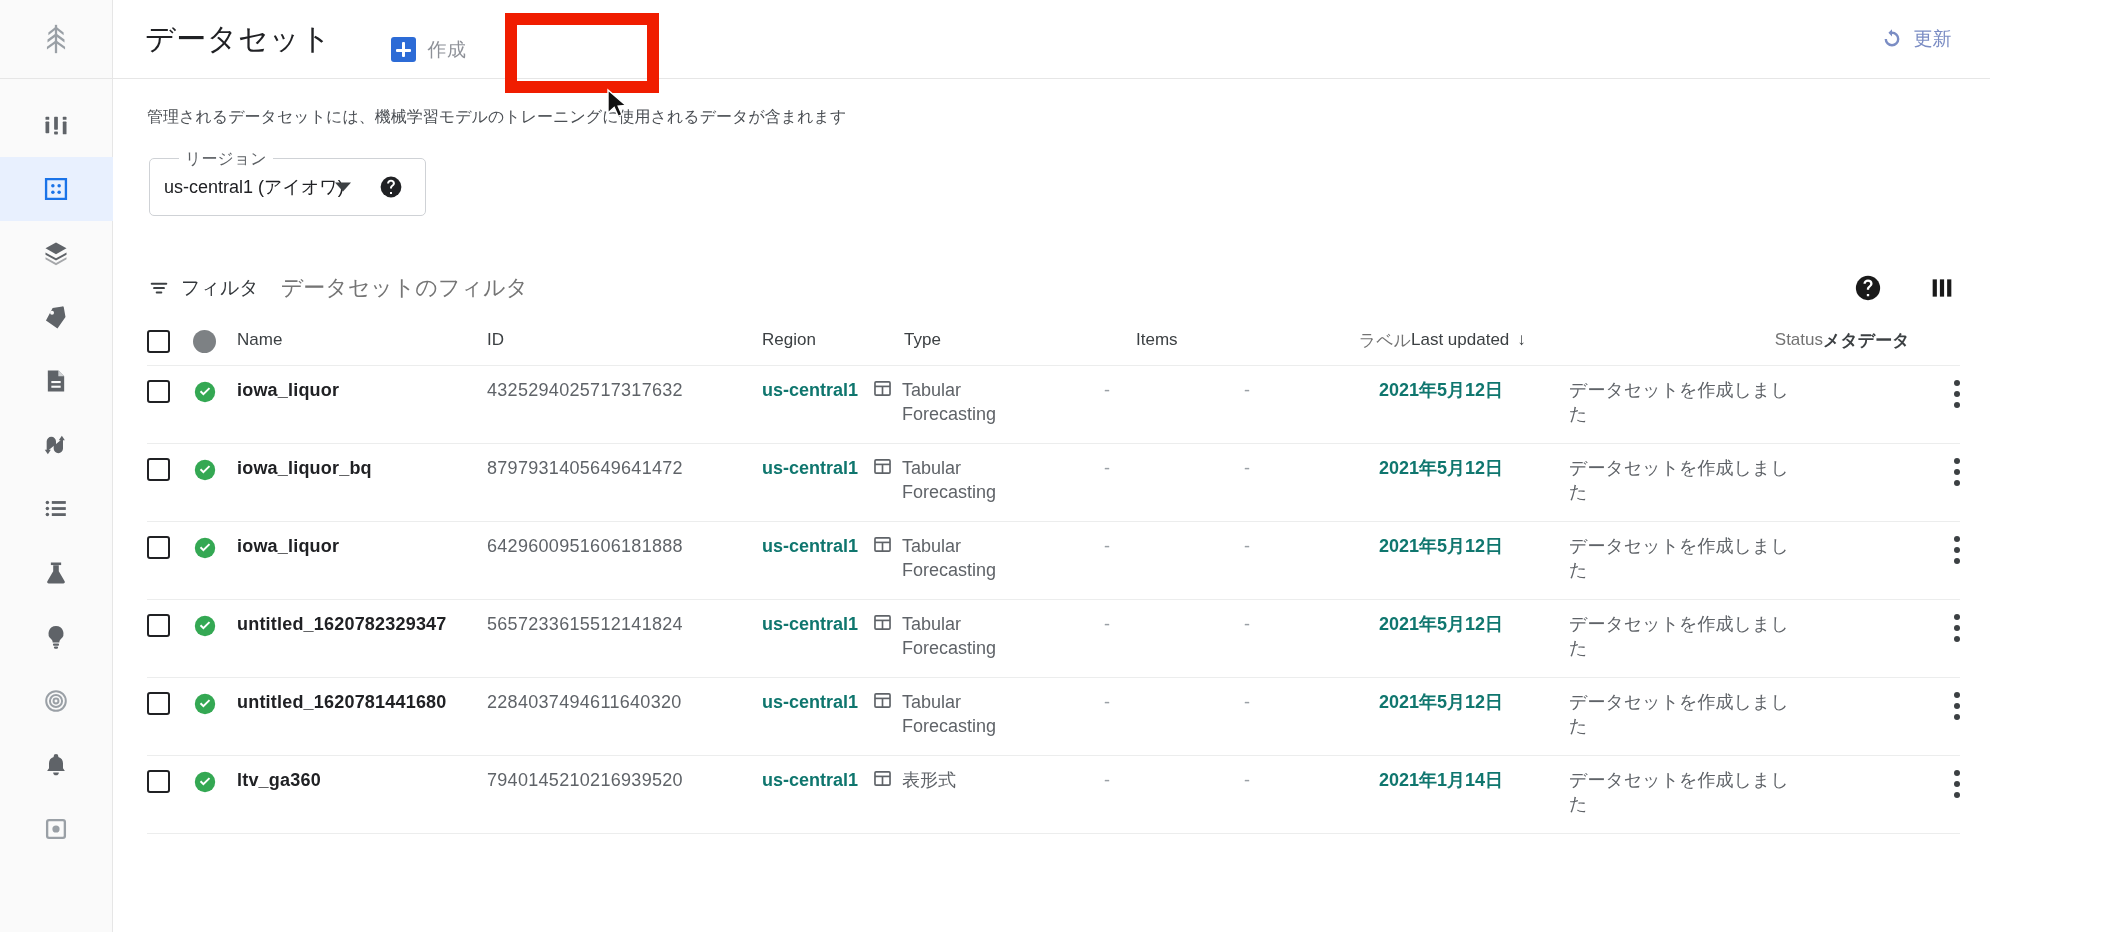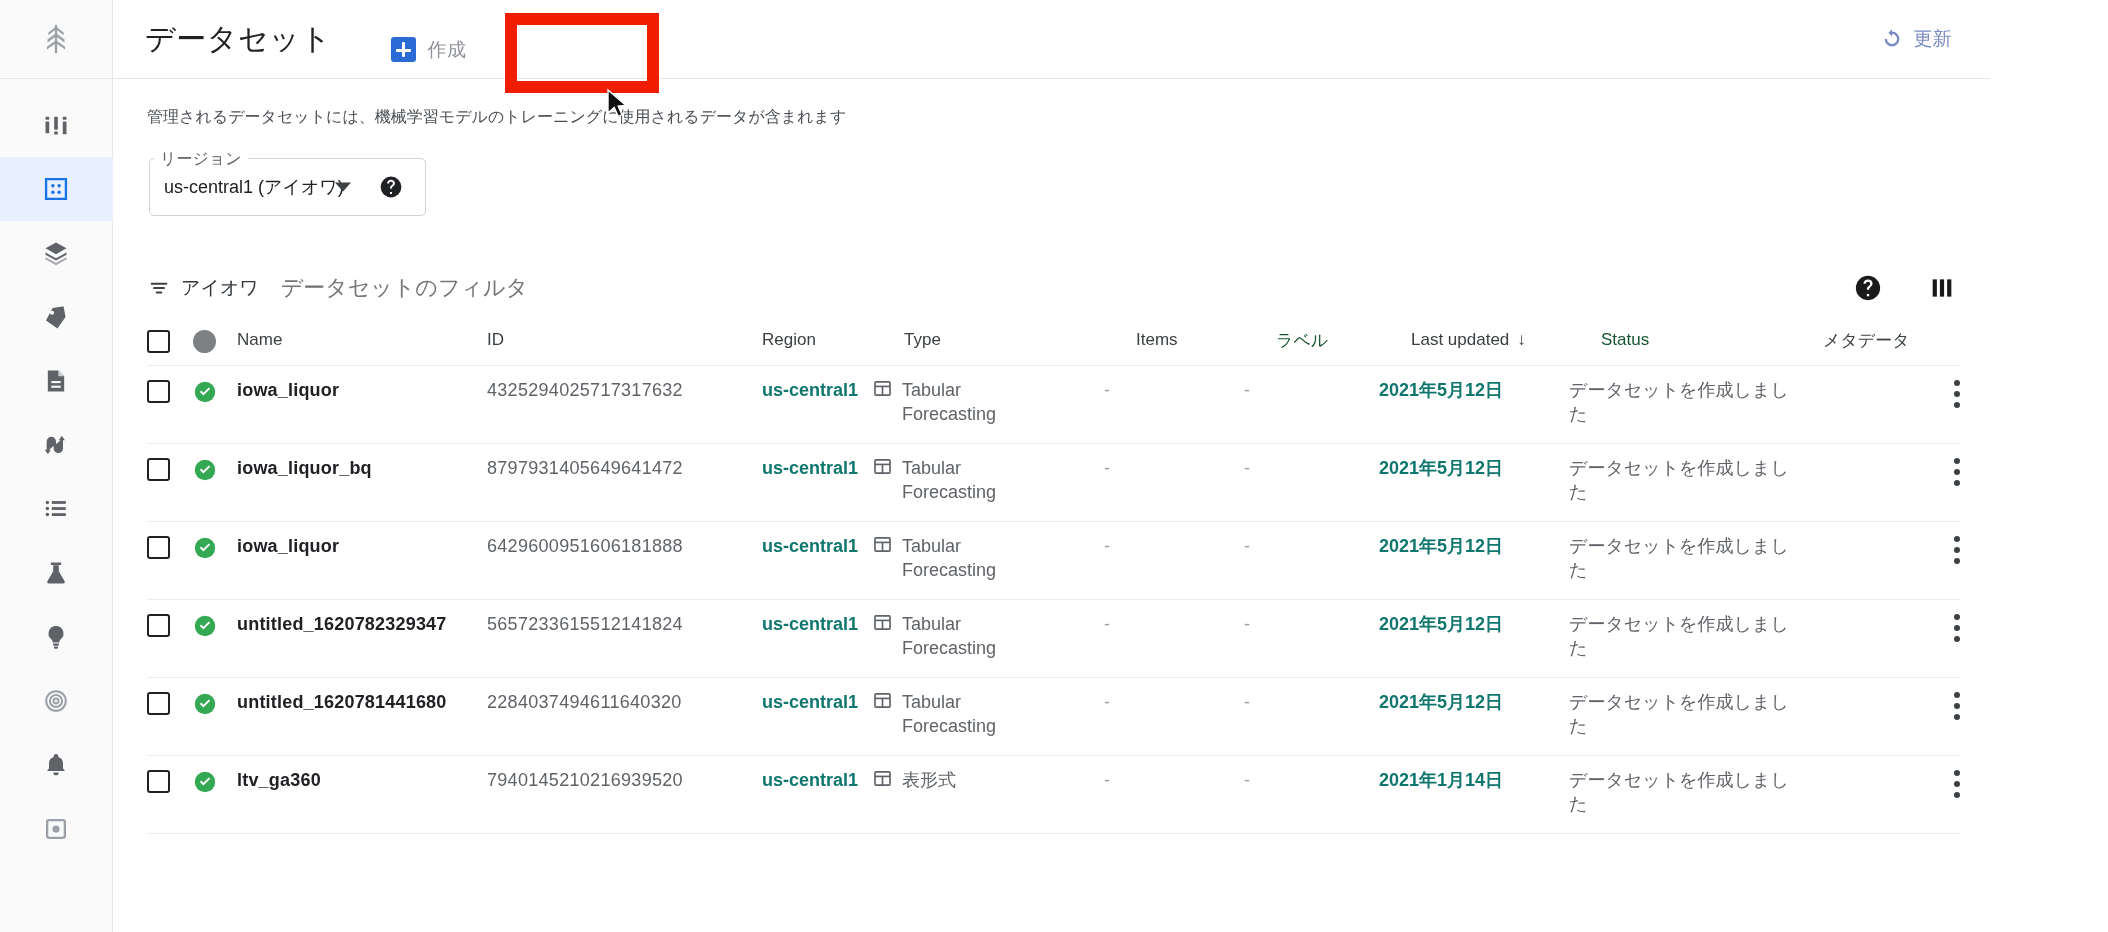--- a/index.html
+++ b/index.html
@@ -88,21 +88,21 @@
   }
 
   
   .region-wrap { padding: 28px 0 0 36px; }
   .region-field {
     position: relative; width: 277px; height: 58px;
     border: 1px solid #cfd2d6; border-radius: 5px;
     display: flex; align-items: center; padding: 0 14px;
   }
   .region-legend {
-    position: absolute; top: -10px; left: 4px;
+    position: absolute; top: -10px; left: 29px;
     background: #fff; padding: 0 6px;
     font-size: 16px; color: #5b5f63; white-space: nowrap;
   }
   .region-value { font-size: 18px; color: #202124; white-space: nowrap; }
   .region-caret {
     position: absolute; right: 74px; top: 50%; transform: translateY(-50%);
     width: 0; height: 0; border-left: 8px solid transparent;
     border-right: 8px solid transparent; border-top: 9px solid #3c4043;
   }
   .region-help {
@@ -140,25 +140,25 @@
   .c-check   { width: 46px; flex: 0 0 46px; display:flex; align-items:flex-start; padding-top:2px;}
   .c-status  { width: 44px; flex: 0 0 44px; display:flex; align-items:flex-start; padding-top:2px;}
   .c-name    { width: 250px; flex: 0 0 250px; }
   .c-id      { width: 275px; flex: 0 0 275px; }
   .c-region  { width: 142px; flex: 0 0 142px; }
   .c-type    { width: 232px; flex: 0 0 232px; }
   .c-items   { width: 140px; flex: 0 0 140px; }
   .c-labels  { width: 135px; flex: 0 0 135px; }
   .c-updated { width: 190px; flex: 0 0 190px; }
   .c-statustxt { width: 222px; flex: 0 0 222px; }
-  .c-meta    { flex: 1 1 auto; }
+  .c-meta    { flex: 1 1 auto; font-weight: bold; }
   .c-kebab   { width: 50px; flex: 0 0 50px; display:flex; justify-content:flex-end; align-items:flex-start;}
 
   .th { font-size: 17px; color: #3c4043; white-space: nowrap; }
-  .th.muted { color: #14532d; }
+  .th.muted { color: #737373; text-align: right; }
   .td { font-size: 18px; color: #3c4043; line-height: 1.35; }
   .td.name { color: #202124; font-weight: 600; letter-spacing:.2px; }
   .td.id   { color: #5f6368; letter-spacing:.3px; }
   .td.dim  { color: #0f766e; font-weight: bold; }
   .td.dash { color: #9aa0a6; }
   .td.wrap { max-width: 110px; word-break: break-word; }
   .type-cell { display: flex; align-items: flex-start; gap: 9px; }
   .type-text { font-size: 18px; color: #5f6368; line-height: 1.35; max-width: 150px; }
   .status-text { font-size: 18px; color: #5f6368; line-height: 1.35; max-width: 150px; }
 
@@ -364,21 +364,21 @@
 
     <div class="filter-bar">
       <div class="filter-btn">
         <svg width="24" height="22" viewBox="0 0 24 24" aria-hidden="true">
           <g fill="#3c4043">
             <rect x="3" y="6.2" width="18" height="2.2" rx="1"></rect>
             <rect x="5.6" y="11" width="12.8" height="2.2" rx="1"></rect>
             <rect x="8.4" y="15.8" width="7.2" height="2.2" rx="1"></rect>
           </g>
         </svg>
-        <span class="filter-label">アイオワ</span>
+        <span class="filter-label">フィルタ</span>
       </div>
       <input class="filter-placeholder" style="border: none; outline: none; background: transparent; width: 480px;" placeholder="データセットのフィルタ">
 
       <div class="filter-actions">
         <span class="icon-btn">
           <svg width="28" height="28" viewBox="0 0 24 24" aria-hidden="true">
             <circle cx="12" cy="12" r="10.4" fill="#1a1a1a"></circle>
             <path d="M11 17.1h2v2h-2zm1-12.3c-2.2 0-3.9 1.5-3.9 3.6h2c0-1 .8-1.7 1.9-1.7s1.9.7 1.9 1.6c0 .7-.4 1.2-1.1 1.8-1 .8-1.8 1.5-1.8 3v.5h2v-.4c0-1 .5-1.4 1.4-2.2.8-.7 1.5-1.5 1.5-2.8 0-2-1.7-3.4-3.9-3.4z" fill="#fff"></path>
           </svg>
         </span>

